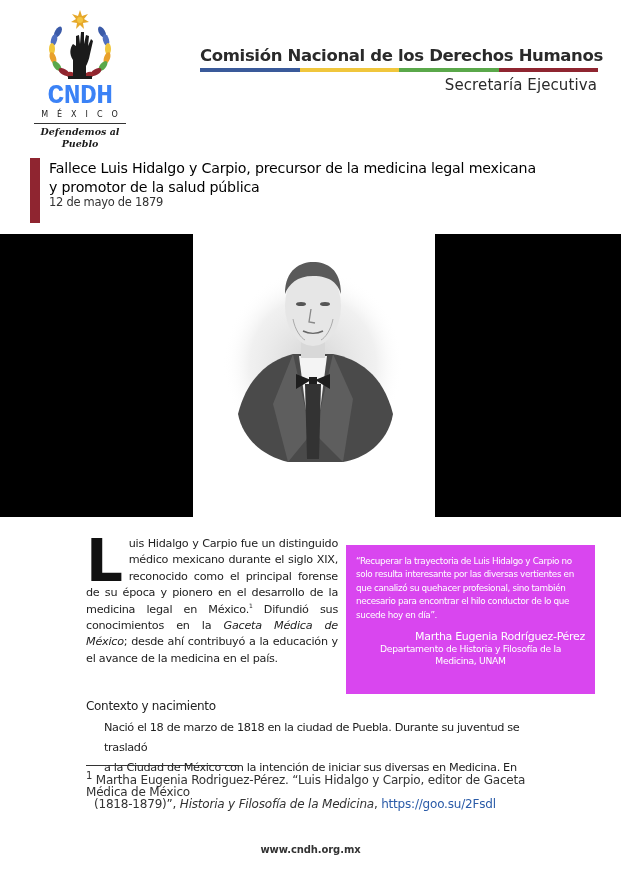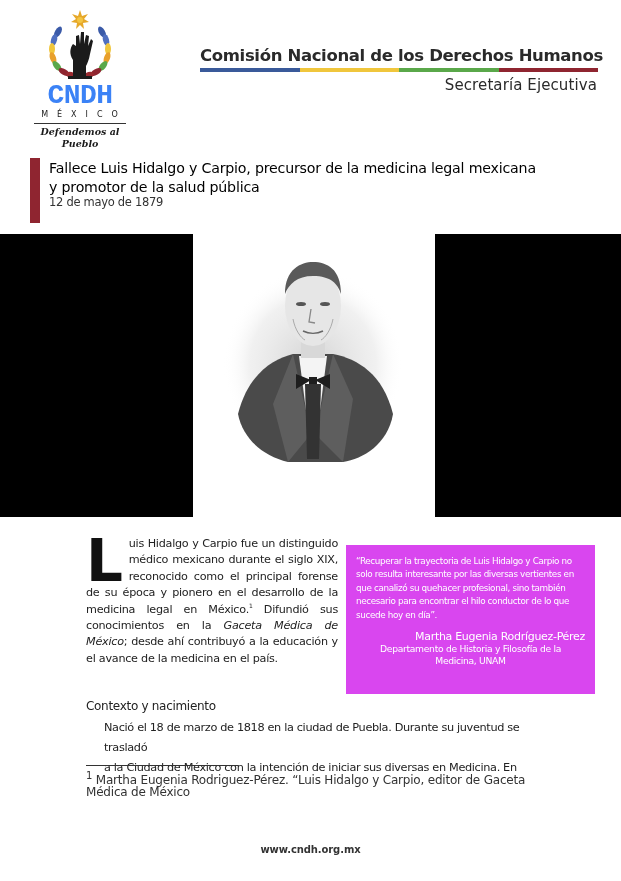--- a/index.html
+++ b/index.html
@@ -163,15 +163,16 @@
 
 <h2 class="section-heading">Contexto y nacimiento</h2>
 <p class="section-body">
   <span>Nació el 18 de marzo de 1818 en la ciudad de Puebla. Durante su juventud se trasladó</span><br>
   <span>a la Ciudad de México con la intención de iniciar sus diversas en Medicina. En</span>
 </p>
 
 <div class="footnote-rule"></div>
 <div class="footnote">
   <sup>1</sup><span> Martha Eugenia Rodriguez-Pérez. “Luis Hidalgo y Carpio, editor de Gaceta Médica de México</span>
+  <span class="fn-line2"><span>(1818-1879)”, </span><i>Historia y Filosofía de la Medicina</i><span>, </span><a>https://goo.su/2Fsdl</a></span>
 </div>
 
 <div class="site-url">www.cndh.org.mx</div>
 
 </body></html>

